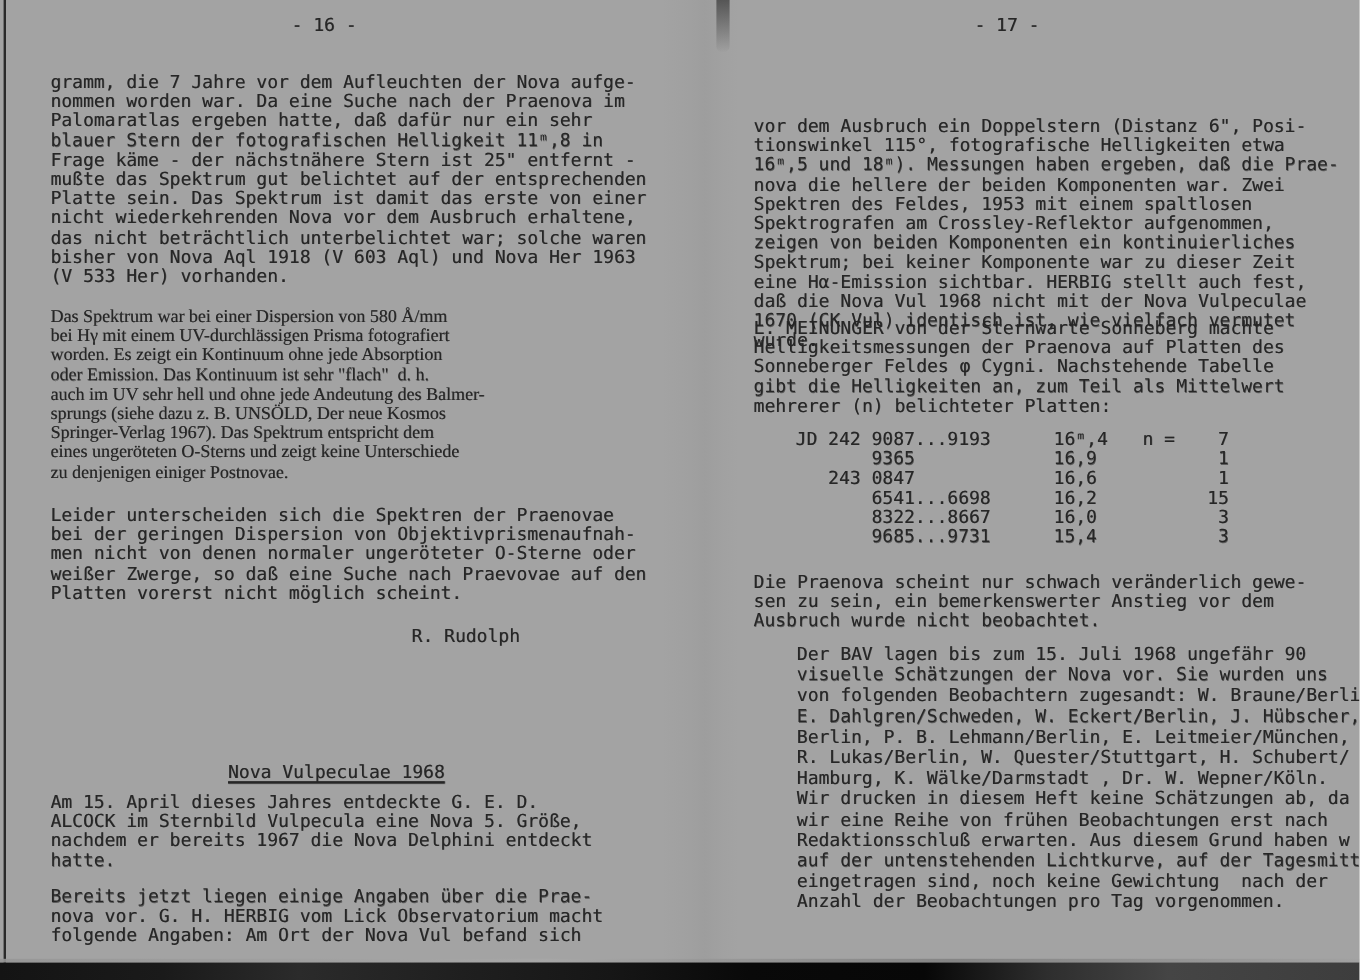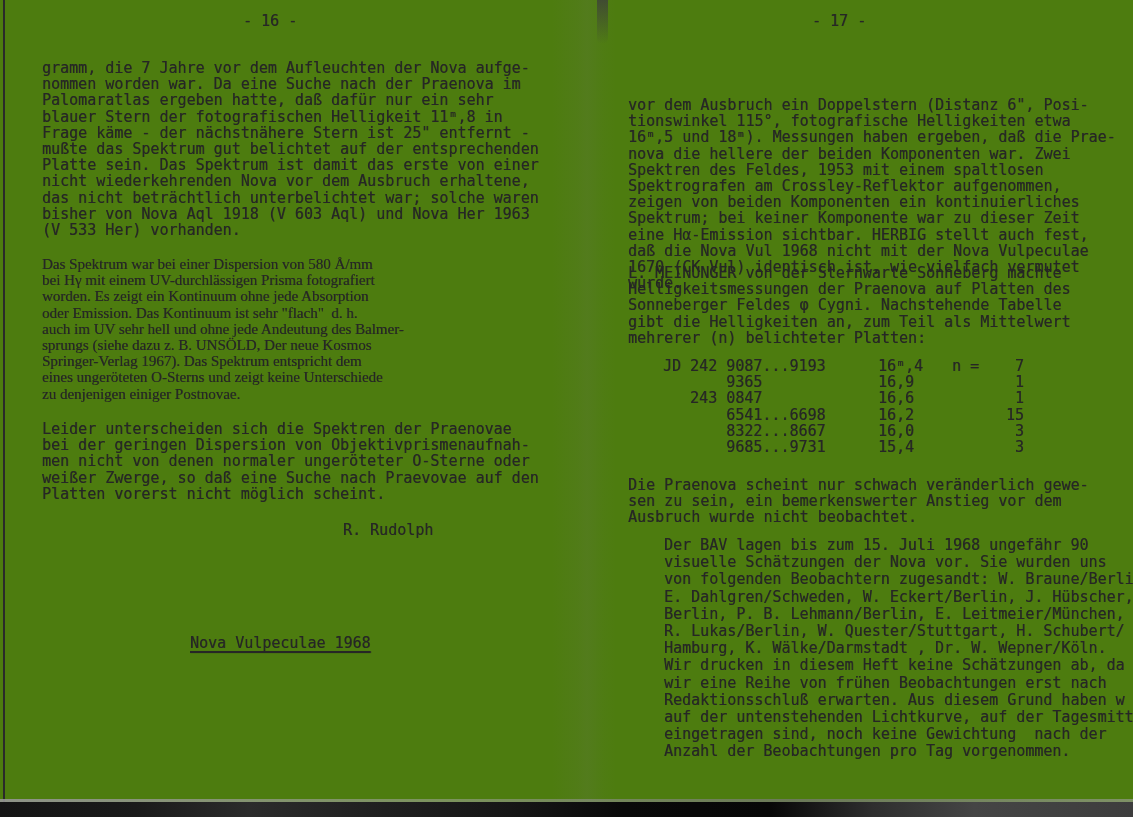--- a/index.html
+++ b/index.html
@@ -1,19 +1,19 @@
 <!DOCTYPE html>
 <html><head>
 <meta charset="utf-8">
 <style>
   html,body{margin:0;padding:0;background:#e8e8e6;}
   .scan{
     position:relative;
     width:1133px;height:817px;
-    background:#4d7c0f;
+    background:#a3a3a3;
     overflow:hidden;
     font-family:"DejaVu Sans Mono","DejaVu Sans",monospace;
     color:#262626;
   }
   .txt{
     position:absolute;
     font-size:15px;
     line-height:16.2px;
     white-space:pre;
     letter-spacing:0px;
@@ -96,21 +96,28 @@
   <div class="txt" style="left:42px;top:421px;">Leider unterscheiden sich die Spektren der Praenovae
 bei der geringen Dispersion von Objektivprismenaufnah-
 men nicht von denen normaler ungeröteter O-Sterne oder
 weißer Zwerge, so daß eine Suche nach Praevovae auf den
 Platten vorerst nicht möglich scheint.</div>
 
   <div class="signature" style="left:343px;top:521px;">R. Rudolph</div>
 
   <div class="heading" style="left:190px;top:634px;">Nova Vulpeculae 1968</div>
 
+  <div class="txt" style="left:42px;top:660px;">Am 15. April dieses Jahres entdeckte G. E. D.
+ALCOCK im Sternbild Vulpecula eine Nova 5. Größe,
+nachdem er bereits 1967 die Nova Delphini entdeckt
+hatte.</div>
 
+  <div class="txt" style="left:42px;top:739px;">Bereits jetzt liegen einige Angaben über die Prae-
+nova vor. G. H. HERBIG vom Lick Observatorium macht
+folgende Angaben: Am Ort der Nova Vul befand sich</div>
 
   <div class="pageno" style="left:812px;top:12px;">- 17 -</div>
 
   <div class="txt" style="left:628px;top:56px;margin-top:41px;">vor dem Ausbruch ein Doppelstern (Distanz 6", Posi-
 tionswinkel 115°, fotografische Helligkeiten etwa
 16ᵐ,5 und 18ᵐ). Messungen haben ergeben, daß die Prae-
 nova die hellere der beiden Komponenten war. Zwei
 Spektren des Feldes, 1953 mit einem spaltlosen
 Spektrografen am Crossley-Reflektor aufgenommen,
 zeigen von beiden Komponenten ein kontinuierliches

